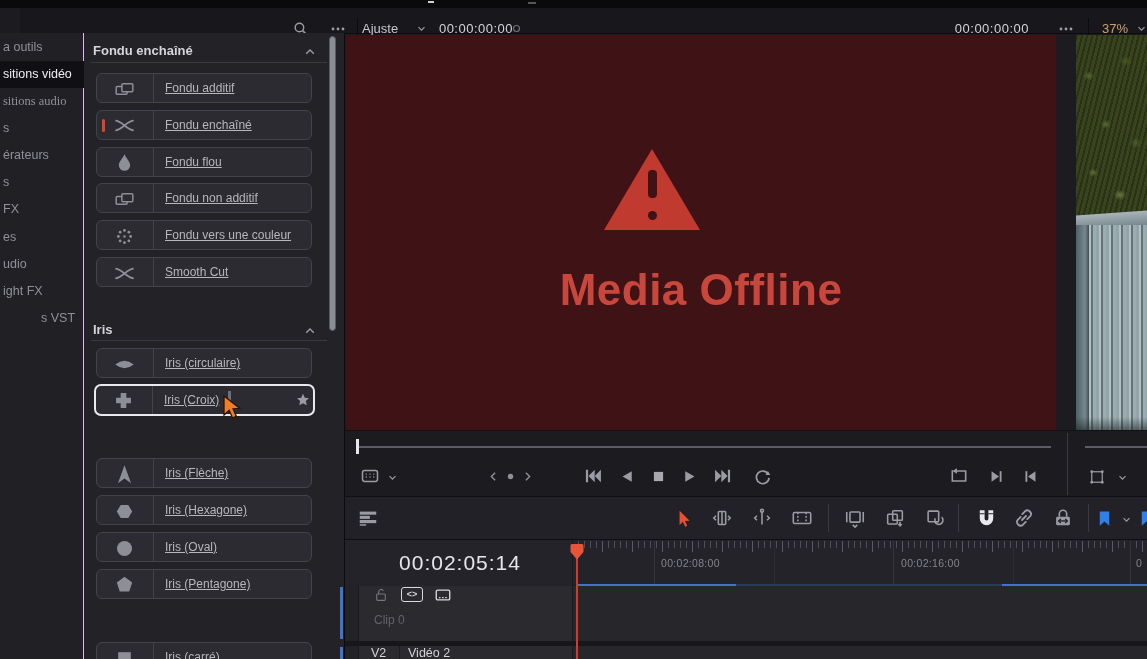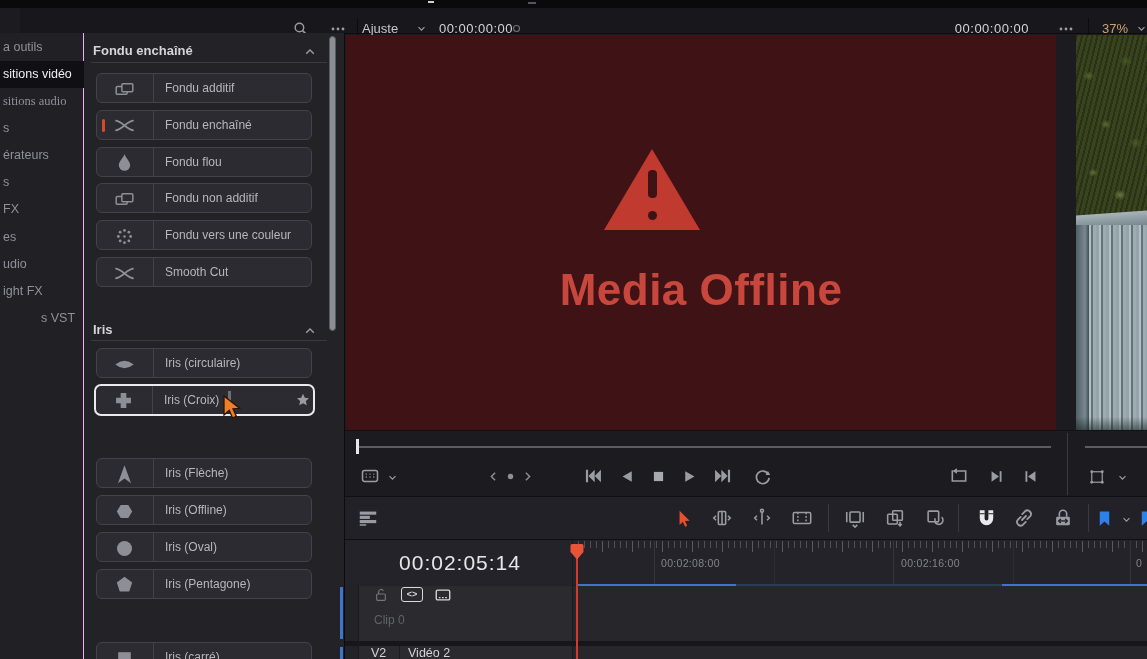--- a/index.html
+++ b/index.html
@@ -19,21 +19,21 @@
              font-size:12.5px;color:#90909a;white-space:nowrap;overflow:hidden;}
   .side-item.sel{background:#101014;color:#edeef2;}
   
   .panel{position:absolute;left:84px;top:33px;width:260px;height:626px;background:#222227;border-right:1px solid #0c0c0e;}
   .sec-title{position:absolute;left:9px;font-size:13px;font-weight:bold;color:#d4d4da;}
   .sec-div{position:absolute;left:7px;width:236px;height:1px;background:#3a3a42;}
   .t-item{position:absolute;left:12px;width:216px;height:30px;background:#2b2b31;
           border:1px solid #43434b;border-radius:6px;box-sizing:border-box;}
   .t-item .cell{position:absolute;left:0;top:0;width:56px;height:100%;border-right:1px solid #43434b;}
   .t-item .lbl{position:absolute;left:68px;top:0;height:100%;display:flex;align-items:center;
-               font-size:12px;color:#b6b6bc;white-space:nowrap;}
+               font-size:12px;color:#b6b6bc;white-space:nowrap;text-decoration:underline;}
   .t-item.sel{left:10px;width:221px;height:32px;border:2px solid #eaeaee;border-radius:7px;background:#2b2b31;}
   .t-item .mark{position:absolute;left:5px;top:8px;width:3px;height:13px;border-radius:1.5px;background:#d9472e;}
   .t-item .cursorbar{position:absolute;left:132px;top:5px;width:3px;height:18px;background:#6f6f77;}
   .scrollthumb{position:absolute;left:329px;top:36px;width:7px;height:295px;border-radius:4px;
                background:#8c8c94;border:1px solid #5a5a62;box-sizing:border-box;}
   
   .offline{position:absolute;left:346px;top:35px;width:710px;height:395px;background:#3f1316;}
   .tri{position:absolute;left:258px;top:114px;width:0;height:0;
        border-left:48px solid transparent;border-right:48px solid transparent;border-bottom:81px solid #c03a2f;}
   .tri .bar{position:absolute;left:-4.5px;top:21px;width:9px;height:28px;border-radius:4px;background:#3f1316;}
@@ -297,21 +297,21 @@
         <div class="lbl">Iris (Flèche)</div>
       </div>
       <div class="t-item" style="top: 462.2px;">
         <div class="cell">
           <span class="icon" style="left: 17px; top: 4.5px; width: 21px; height: 21px; color: rgb(142, 142, 150);">
             <svg viewBox="0 0 24 24" xmlns="http://www.w3.org/2000/svg">
               <path d="M7.7 4.5 h8.6 L20.8 12 L16.3 19.5 H7.7 L3.2 12 Z" fill="currentColor"></path>
             </svg>
           </span>
         </div>
-        <div class="lbl">Iris (Offline)</div>
+        <div class="lbl">Iris (Hexagone)</div>
       </div>
       <div class="t-item" style="top: 499px;">
         <div class="cell">
           <span class="icon" style="left: 17px; top: 4.5px; width: 21px; height: 21px; color: rgb(142, 142, 150);">
             <svg viewBox="0 0 24 24" xmlns="http://www.w3.org/2000/svg">
               <circle cx="12" cy="12" r="8.6" fill="currentColor"></circle>
             </svg>
           </span>
         </div>
         <div class="lbl">Iris (Oval)</div>

